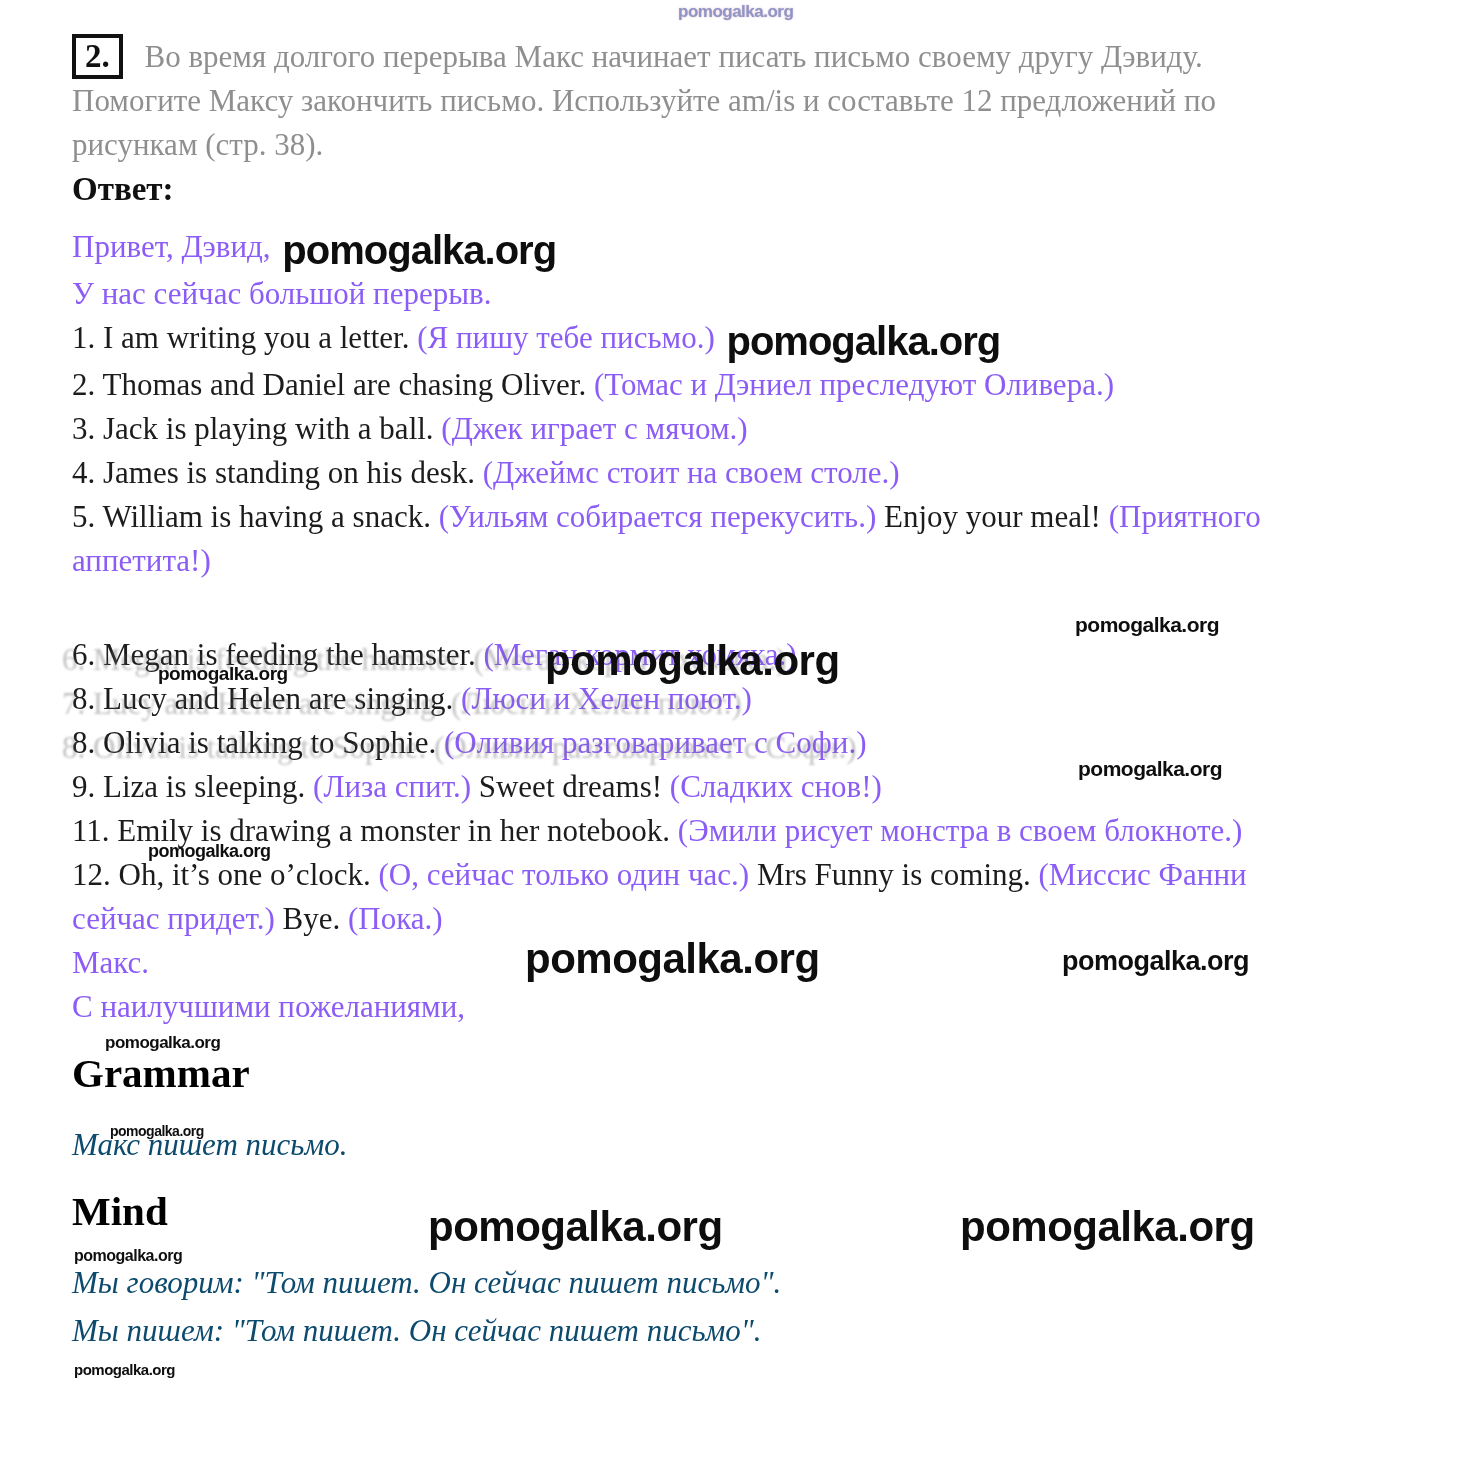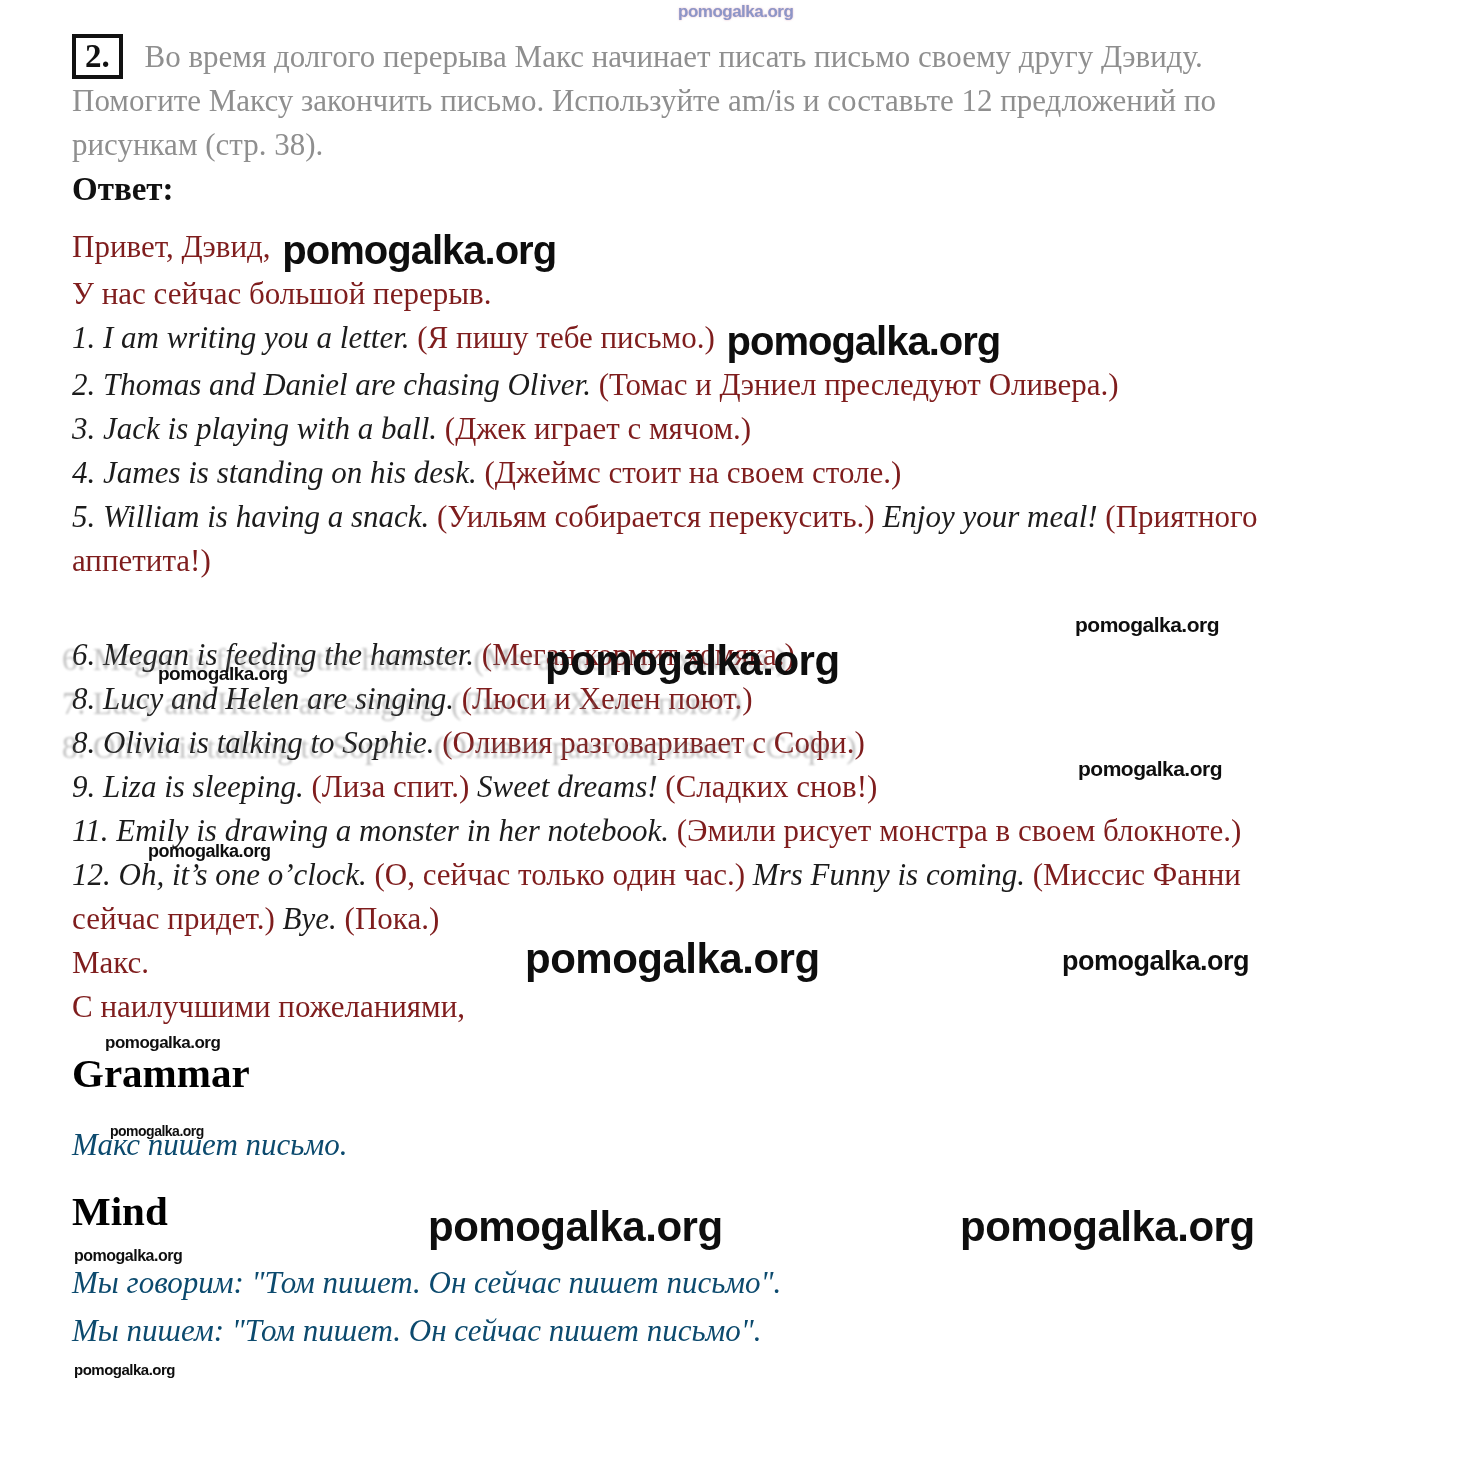--- a/index.html
+++ b/index.html
@@ -13,22 +13,22 @@
     font-family: "Liberation Serif", serif;
     color: #1c1c1c;
   }
   .content {
     width: 1215px;
     margin-left: 72px;
     padding-top: 34px;
     font-size: 31px;
     line-height: 44px;
   }
-  .gray  { color: #7f1d1d; }
-  .black { color: #1c1c1c; font-style: italic; }
+  .gray  { color: #8b5cf6; }
+  .black { color: #1c1c1c; }
 
   .task { color: #8f8f8f; }
   .task-num {
     display: inline-block;
     border: 4px solid #111;
     color: #111;
     font-weight: bold;
     font-size: 33px;
     line-height: 37px;
     padding: 0 9px;

